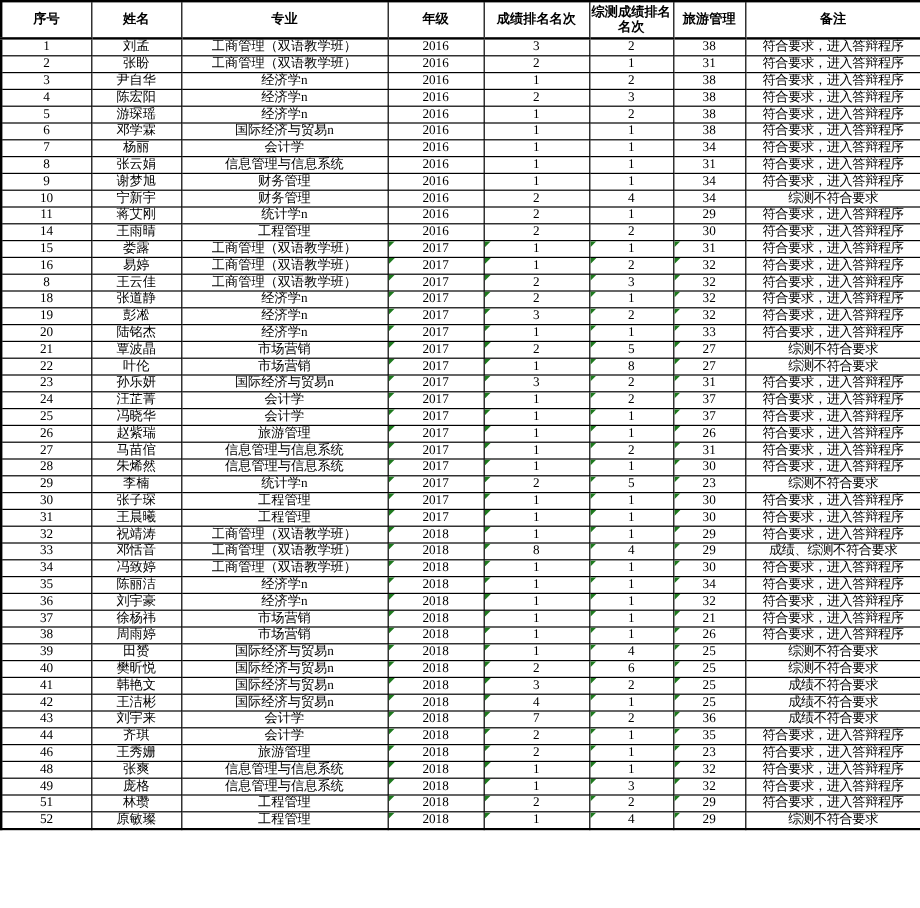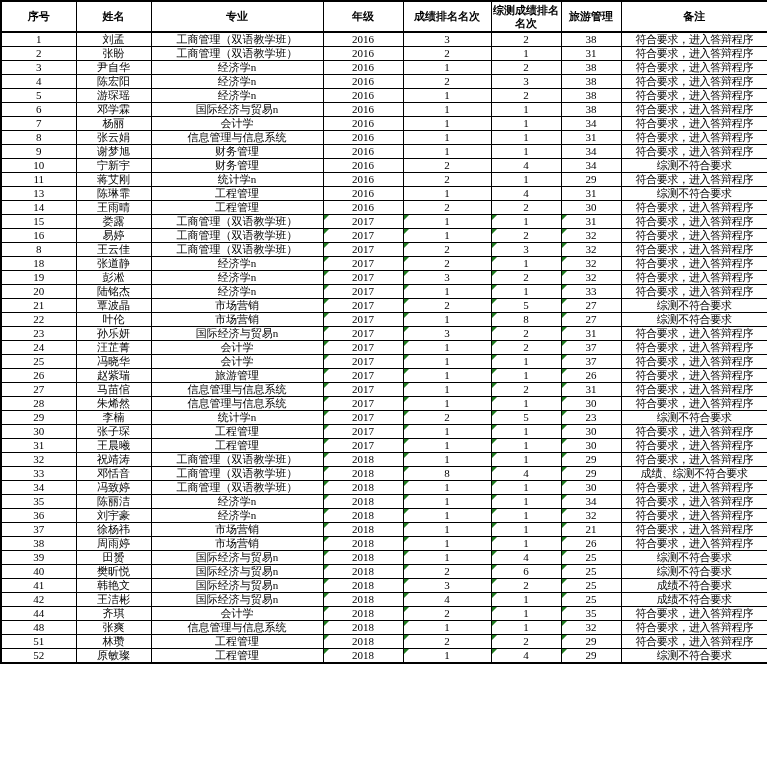--- a/index.html
+++ b/index.html
@@ -183,30 +183,20 @@
           <td class="c0"><span>11</span></td>
           <td class="c1"><span>蒋艾刚</span></td>
           <td class="c2"><span>统计学n</span></td>
           <td class="c3"><span>2016</span></td>
           <td class="c4"><span>2</span></td>
           <td class="c5"><span>1</span></td>
           <td class="c6"><span>29</span></td>
           <td class="c7"><span>符合要求，进入答辩程序</span></td>
         </tr>
         <tr>
-          <td class="c0"><span>13</span></td>
-          <td class="c1"><span>陈琳霏</span></td>
-          <td class="c2"><span>工程管理</span></td>
-          <td class="c3"><span>2016</span></td>
-          <td class="c4"><span>1</span></td>
-          <td class="c5"><span>4</span></td>
-          <td class="c6"><span>31</span></td>
-          <td class="c7"><span>综测不符合要求</span></td>
-        </tr>
-        <tr>
           <td class="c0"><span>14</span></td>
           <td class="c1"><span>王雨晴</span></td>
           <td class="c2"><span>工程管理</span></td>
           <td class="c3"><span>2016</span></td>
           <td class="c4"><span>2</span></td>
           <td class="c5"><span>2</span></td>
           <td class="c6"><span>30</span></td>
           <td class="c7"><span>符合要求，进入答辩程序</span></td>
         </tr>
         <tr>
@@ -483,36 +473,66 @@
           <td class="c0"><span>42</span></td>
           <td class="c1"><span>王洁彬</span></td>
           <td class="c2"><span>国际经济与贸易n</span></td>
           <td class="c3"><span>2018</span><i class="tri"></i></td>
           <td class="c4"><span>4</span><i class="tri"></i></td>
           <td class="c5"><span>1</span><i class="tri"></i></td>
           <td class="c6"><span>25</span><i class="tri"></i></td>
           <td class="c7"><span>成绩不符合要求</span></td>
         </tr>
         <tr>
+          <td class="c0"><span>43</span></td>
+          <td class="c1"><span>刘宇来</span></td>
+          <td class="c2"><span>会计学</span></td>
+          <td class="c3"><span>2018</span><i class="tri"></i></td>
+          <td class="c4"><span>7</span><i class="tri"></i></td>
+          <td class="c5"><span>2</span><i class="tri"></i></td>
+          <td class="c6"><span>36</span><i class="tri"></i></td>
+          <td class="c7"><span>成绩不符合要求</span></td>
+        </tr>
+        <tr>
           <td class="c0"><span>44</span></td>
           <td class="c1"><span>齐琪</span></td>
           <td class="c2"><span>会计学</span></td>
           <td class="c3"><span>2018</span><i class="tri"></i></td>
           <td class="c4"><span>2</span><i class="tri"></i></td>
           <td class="c5"><span>1</span><i class="tri"></i></td>
           <td class="c6"><span>35</span><i class="tri"></i></td>
           <td class="c7"><span>符合要求，进入答辩程序</span></td>
         </tr>
         <tr>
+          <td class="c0"><span>46</span></td>
+          <td class="c1"><span>王秀姗</span></td>
+          <td class="c2"><span>旅游管理</span></td>
+          <td class="c3"><span>2018</span><i class="tri"></i></td>
+          <td class="c4"><span>2</span><i class="tri"></i></td>
+          <td class="c5"><span>1</span><i class="tri"></i></td>
+          <td class="c6"><span>23</span><i class="tri"></i></td>
+          <td class="c7"><span>符合要求，进入答辩程序</span></td>
+        </tr>
+        <tr>
           <td class="c0"><span>48</span></td>
           <td class="c1"><span>张爽</span></td>
           <td class="c2"><span>信息管理与信息系统</span></td>
           <td class="c3"><span>2018</span><i class="tri"></i></td>
           <td class="c4"><span>1</span><i class="tri"></i></td>
           <td class="c5"><span>1</span><i class="tri"></i></td>
+          <td class="c6"><span>32</span><i class="tri"></i></td>
+          <td class="c7"><span>符合要求，进入答辩程序</span></td>
+        </tr>
+        <tr>
+          <td class="c0"><span>49</span></td>
+          <td class="c1"><span>庞格</span></td>
+          <td class="c2"><span>信息管理与信息系统</span></td>
+          <td class="c3"><span>2018</span><i class="tri"></i></td>
+          <td class="c4"><span>1</span><i class="tri"></i></td>
+          <td class="c5"><span>3</span><i class="tri"></i></td>
           <td class="c6"><span>32</span><i class="tri"></i></td>
           <td class="c7"><span>符合要求，进入答辩程序</span></td>
         </tr>
         <tr>
           <td class="c0"><span>51</span></td>
           <td class="c1"><span>林瓒</span></td>
           <td class="c2"><span>工程管理</span></td>
           <td class="c3"><span>2018</span><i class="tri"></i></td>
           <td class="c4"><span>2</span><i class="tri"></i></td>
           <td class="c5"><span>2</span><i class="tri"></i></td>

